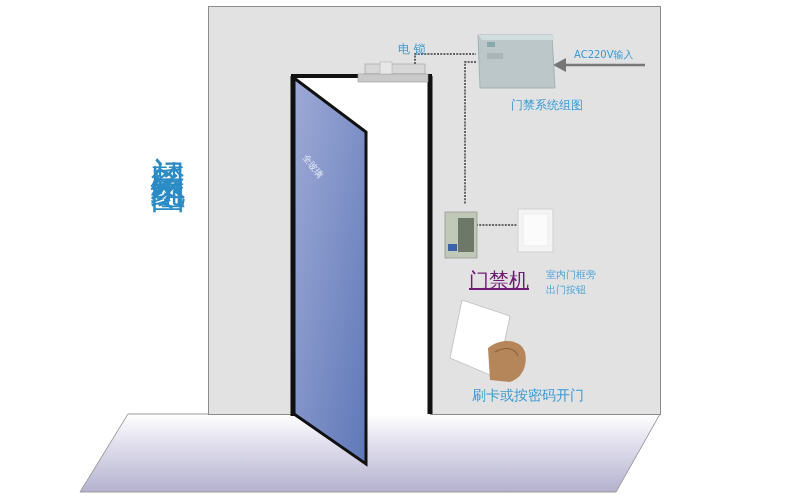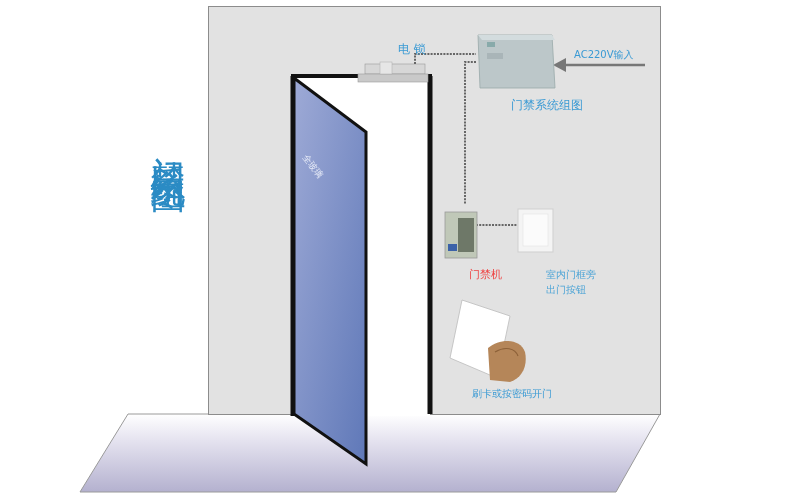--- a/index.html
+++ b/index.html
@@ -12,21 +12,21 @@
     background: #e2e2e2; border: 1px solid #8c8c8c; box-sizing: border-box;
   }
   .floor { position: absolute; left: 0; top: 0; }
   .title-vertical {
     position: absolute; left: 150px; top: 128px; width: 40px;
     color: #2b8bc4; font-size: 35px; line-height: 45px; text-align: center;
     writing-mode: vertical-rl; letter-spacing: 5px;
   }
   .label { position: absolute; color: #3a9ad4; font-size: 12px; white-space: nowrap; margin-left: 26px; }
   .label-sm { font-size: 10px; line-height: 13px; color: #4aa3d6; }
-  .label-lg { font-size: 11px; color: #ef4444; }
+  .label-lg { font-size: 20px; color: #701a75; text-decoration: underline; }
   svg { position: absolute; left: 0; top: 0; }
 </style>
 </head>
 <body>
 
 <svg class="floor" width="800" height="500">
   <defs>
     <linearGradient id="floorGrad" x1="0" y1="0" x2="0" y2="1">
       <stop offset="0" stop-color="#ffffff"></stop>
       <stop offset="0.35" stop-color="#e4e2ef"></stop>
@@ -101,13 +101,13 @@
 </svg>
 
 <div class="title-vertical">门禁系统组图</div>
 
 <div class="label" style="left:372px; top:41px;">电  锁</div>
 <div class="label" style="left:548px; top:48px; font-size:10px;">AC220V输入</div>
 <div class="label" style="left:485px; top:97px;">门禁系统组图</div>
 <div class="label label-lg" style="left:443px; top:267px;">门禁机</div>
 <div class="label label-sm" style="left:520px; top:268px;">室内门框旁</div>
 <div class="label label-sm" style="left:520px; top:283px;">出门按钮</div>
-<div class="label" style="left:446px; top:387px; font-size:10px;">刷卡或按密码开门</div>
+<div class="label" style="left:446px; top:387px; font-size:14px;">刷卡或按密码开门</div>
 
 </body></html>

